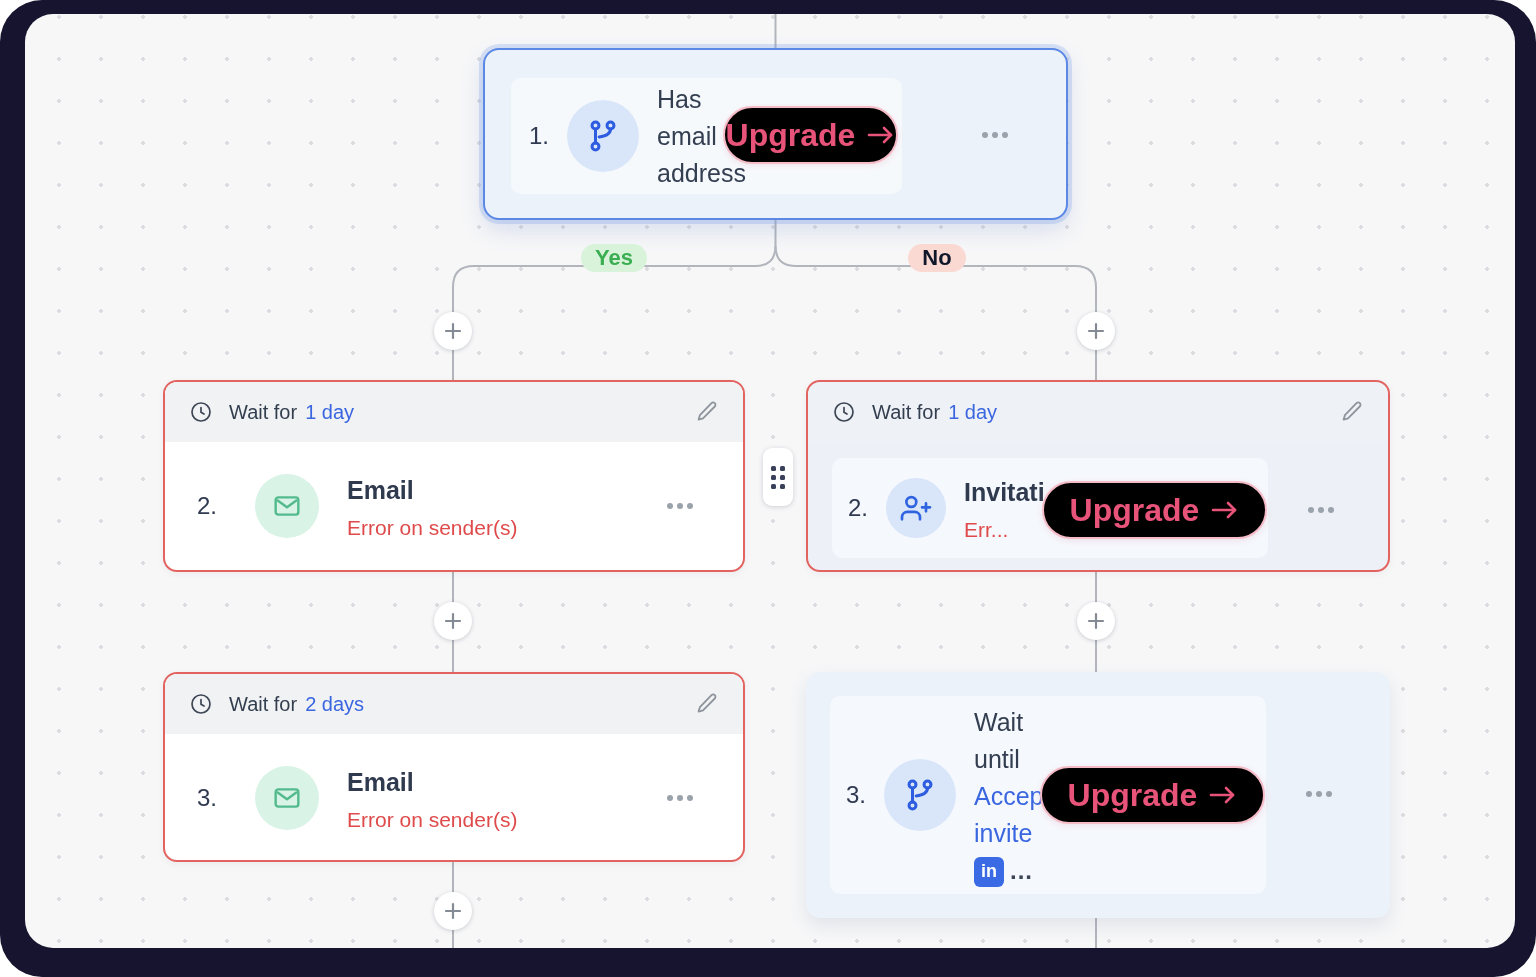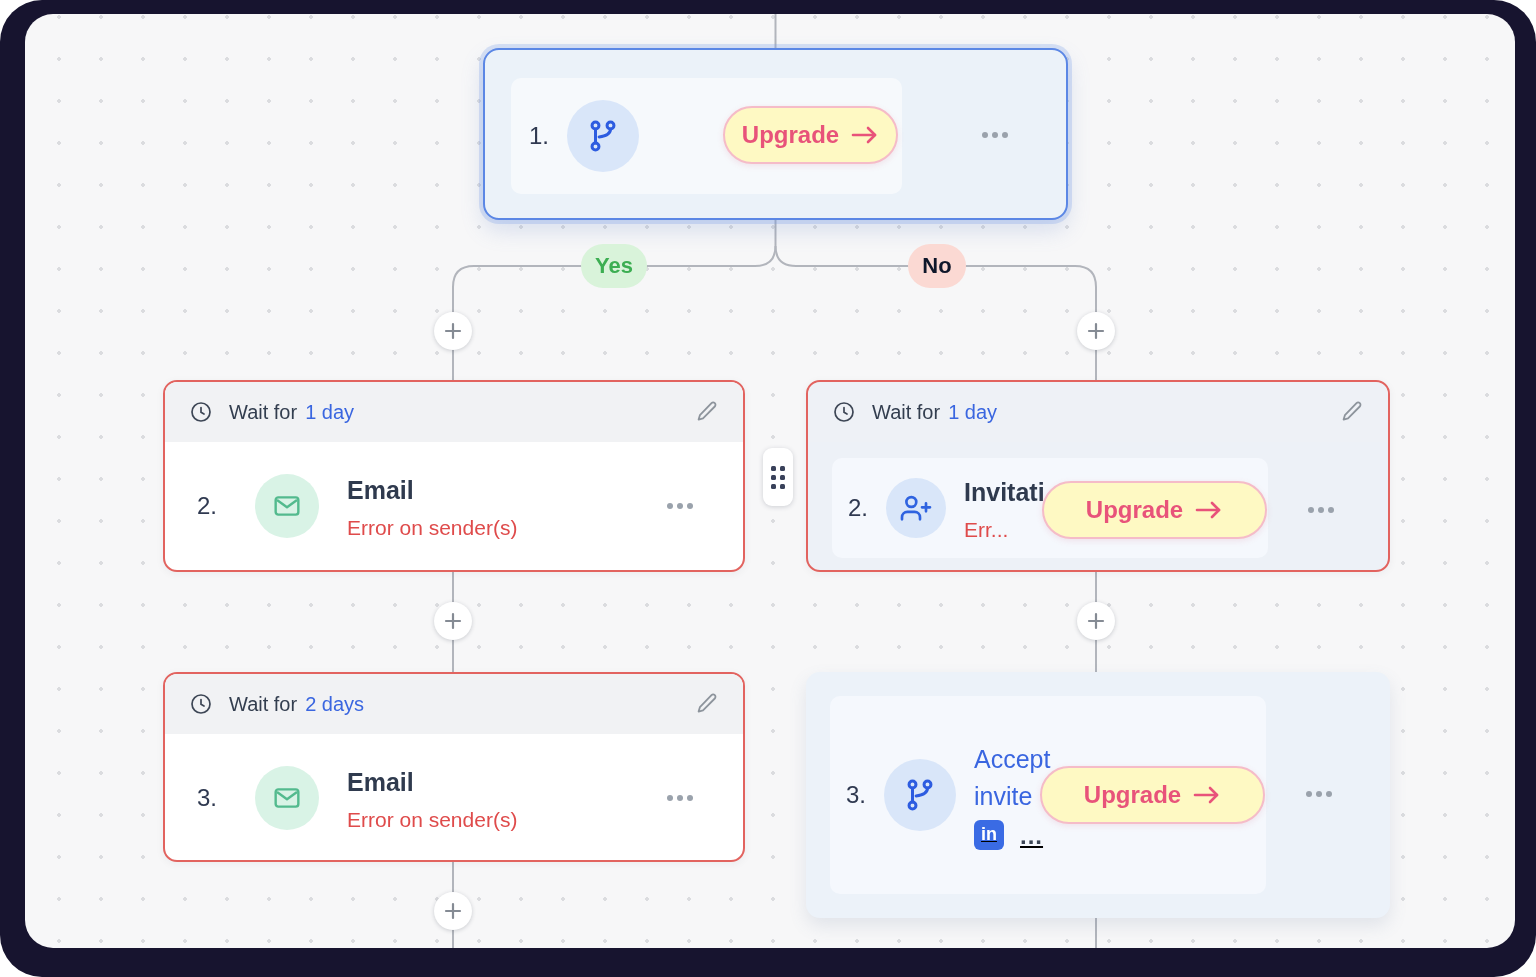--- a/index.html
+++ b/index.html
@@ -19,28 +19,28 @@
   .root-box { position:absolute; left:26px; top:28px; width:391px; height:116px; background:rgba(255,255,255,.55);
               border-radius:10px; display:flex; align-items:center; padding:0 18px; gap:18px; }
   .num { font-size:24px; color:#2f3950; font-weight:500; flex:none; }
   .icon-circle { border-radius:50%; display:flex; align-items:center; justify-content:center; flex:none; }
   .ic-blue  { background:#d9e6f9; }
   .ic-mint  { background:#d9f3e6; }
   .title { font-size:25px; color:#2f3a4e; font-weight:600; line-height:37px; }
   .root-title { width:110px; font-weight:500; color:#333e51; }
 
   .upgrade-btn { position:absolute; display:flex; align-items:center; justify-content:center; gap:12px;
-                 background:#fef9c3; border:2px solid #f5bcc8; border-radius:30px; color:#e8537a;
-                 font-size:24px; font-weight:600; cursor:pointer; box-shadow:0 2px 6px rgba(210,90,120,.14); }
+                 background:#000000; border:2px solid #f5bcc8; border-radius:30px; color:#e8537a;
+                 font-size:32px; font-weight:600; cursor:pointer; box-shadow:0 2px 6px rgba(210,90,120,.14); }
 
   .dots-menu { position:absolute; display:flex; gap:4px; cursor:pointer; }
   .dots-menu i { width:6px; height:6px; border-radius:50%; background:#9aa2ac; }
 
   
-  .pill { position:absolute; height:44px; border-radius:22px; display:flex; align-items:center; justify-content:center;
+  .pill { position:absolute; height:28px; border-radius:22px; display:flex; align-items:center; justify-content:center;
           font-size:22px; font-weight:700; }
   .pill-yes { left:556px; top:230px; width:66px; background:#d9f3da; color:#3cae52; }
   .pill-no  { left:883px; top:230px; width:58px; background:#fbd9d3; color:#0f172a; }
 
   
   .plus-btn { position:absolute; width:38px; height:38px; border-radius:50%; background:#ffffff; cursor:pointer;
               box-shadow:0 1px 4px rgba(40,50,70,.22); display:flex; align-items:center; justify-content:center; }
 
   
   .card { position:absolute; border-radius:14px; }
@@ -52,21 +52,21 @@
   .wait-text { font-size:20px; color:#333e4f; font-weight:500; }
   .wait-value { color:#3a66e0; margin-left:8px; }
   .edit-btn { margin-left:auto; cursor:pointer; display:flex; }
 
   .card-body { display:flex; align-items:center; height:128px; padding:0 0 0 32px; gap:22px; }
   .subtitle { font-size:21px; color:#df4b4b; margin-top:7px; }
 
   .row-box { position:absolute; background:#f5f8fd; border-radius:10px; display:flex; align-items:center; padding:0 16px; gap:18px; }
 
   .blue-link { color:#3a66e0; }
-  .li-row { display:flex; align-items:flex-end; gap:16px; margin-top:5px;text-decoration:underline; }
+  .li-row { display:flex; align-items:flex-start; gap:6px; margin-top:5px; }
   .li-badge { width:30px; height:30px; border-radius:6px; background:#3a6be4; color:#ffffff; font-weight:700;
               font-size:18px; display:flex; align-items:center; justify-content:center; }
   .li-trunc { font-size:24px; color:#3c4656; font-weight:700; letter-spacing:1px; }
 
   
   .drag-handle { position:absolute; left:738px; top:434px; width:30px; height:58px; background:#ffffff; border-radius:9px;
                  box-shadow:0 1px 5px rgba(40,50,70,.2); display:flex; align-items:center; justify-content:center; cursor:grab; }
   .grip { display:grid; grid-template-columns:repeat(2, 5px); grid-auto-rows:5px; gap:4px; }
   .grip i { width:5px; height:5px; border-radius:1.5px; background:#39415a; }
 </style>
@@ -91,20 +91,21 @@
         <span class="num">1.</span>
         <span class="icon-circle ic-blue" style="width:72px;height:72px;">
           <svg width="36" height="36" viewBox="0 0 24 24" fill="none" stroke="#2d5ce0" stroke-width="2" stroke-linecap="round">
             <circle cx="7" cy="5" r="2.3"></circle>
               <circle cx="17" cy="5" r="2.3"></circle>
               <circle cx="7" cy="19" r="2.3"></circle>
             <path d="M7 7.4 V16.6"></path>
               <path d="M17 7.4 C17 11.6 12.6 12.3 9.4 12.6"></path>
           </svg>
         </span>
+        <span class="title root-title">Has email address</span>
       </div>
       <button class="upgrade-btn" style="left:238px; top:56px; width:175px; height:58px;">
         <span>Upgrade</span>
         <svg width="28" height="20" viewBox="0 0 28 20" fill="none" stroke="#e8537a" stroke-width="2.6" stroke-linecap="round" stroke-linejoin="round">
           <path d="M2 10 H24"></path>
             <path d="M17 3 L24 10 L17 17"></path>
         </svg>
       </button>
       <span class="dots-menu" style="left:497px; top:82px;">
           <i></i>
@@ -276,20 +277,21 @@
         <span class="icon-circle ic-blue" style="width:72px;height:72px;">
           <svg width="36" height="36" viewBox="0 0 24 24" fill="none" stroke="#2d5ce0" stroke-width="2" stroke-linecap="round">
             <circle cx="7" cy="5" r="2.3"></circle>
               <circle cx="17" cy="5" r="2.3"></circle>
               <circle cx="7" cy="19" r="2.3"></circle>
             <path d="M7 7.4 V16.6"></path>
               <path d="M17 7.4 C17 11.6 12.6 12.3 9.4 12.6"></path>
           </svg>
         </span>
         <span style="width:100px;">
+          <div class="title" style="font-weight:500; color:#333e51;">Wait until</div>
           <div class="title blue-link" style="font-weight:500;">Accept invite</div>
           <span class="li-row">
             <span class="li-badge">in</span>
             <span class="li-trunc">...</span>
           </span>
         </span>
       </div>
       <button class="upgrade-btn" style="left:234px; top:94px; width:225px; height:58px;">
         <span>Upgrade</span>
         <svg width="28" height="20" viewBox="0 0 28 20" fill="none" stroke="#e8537a" stroke-width="2.6" stroke-linecap="round" stroke-linejoin="round">

